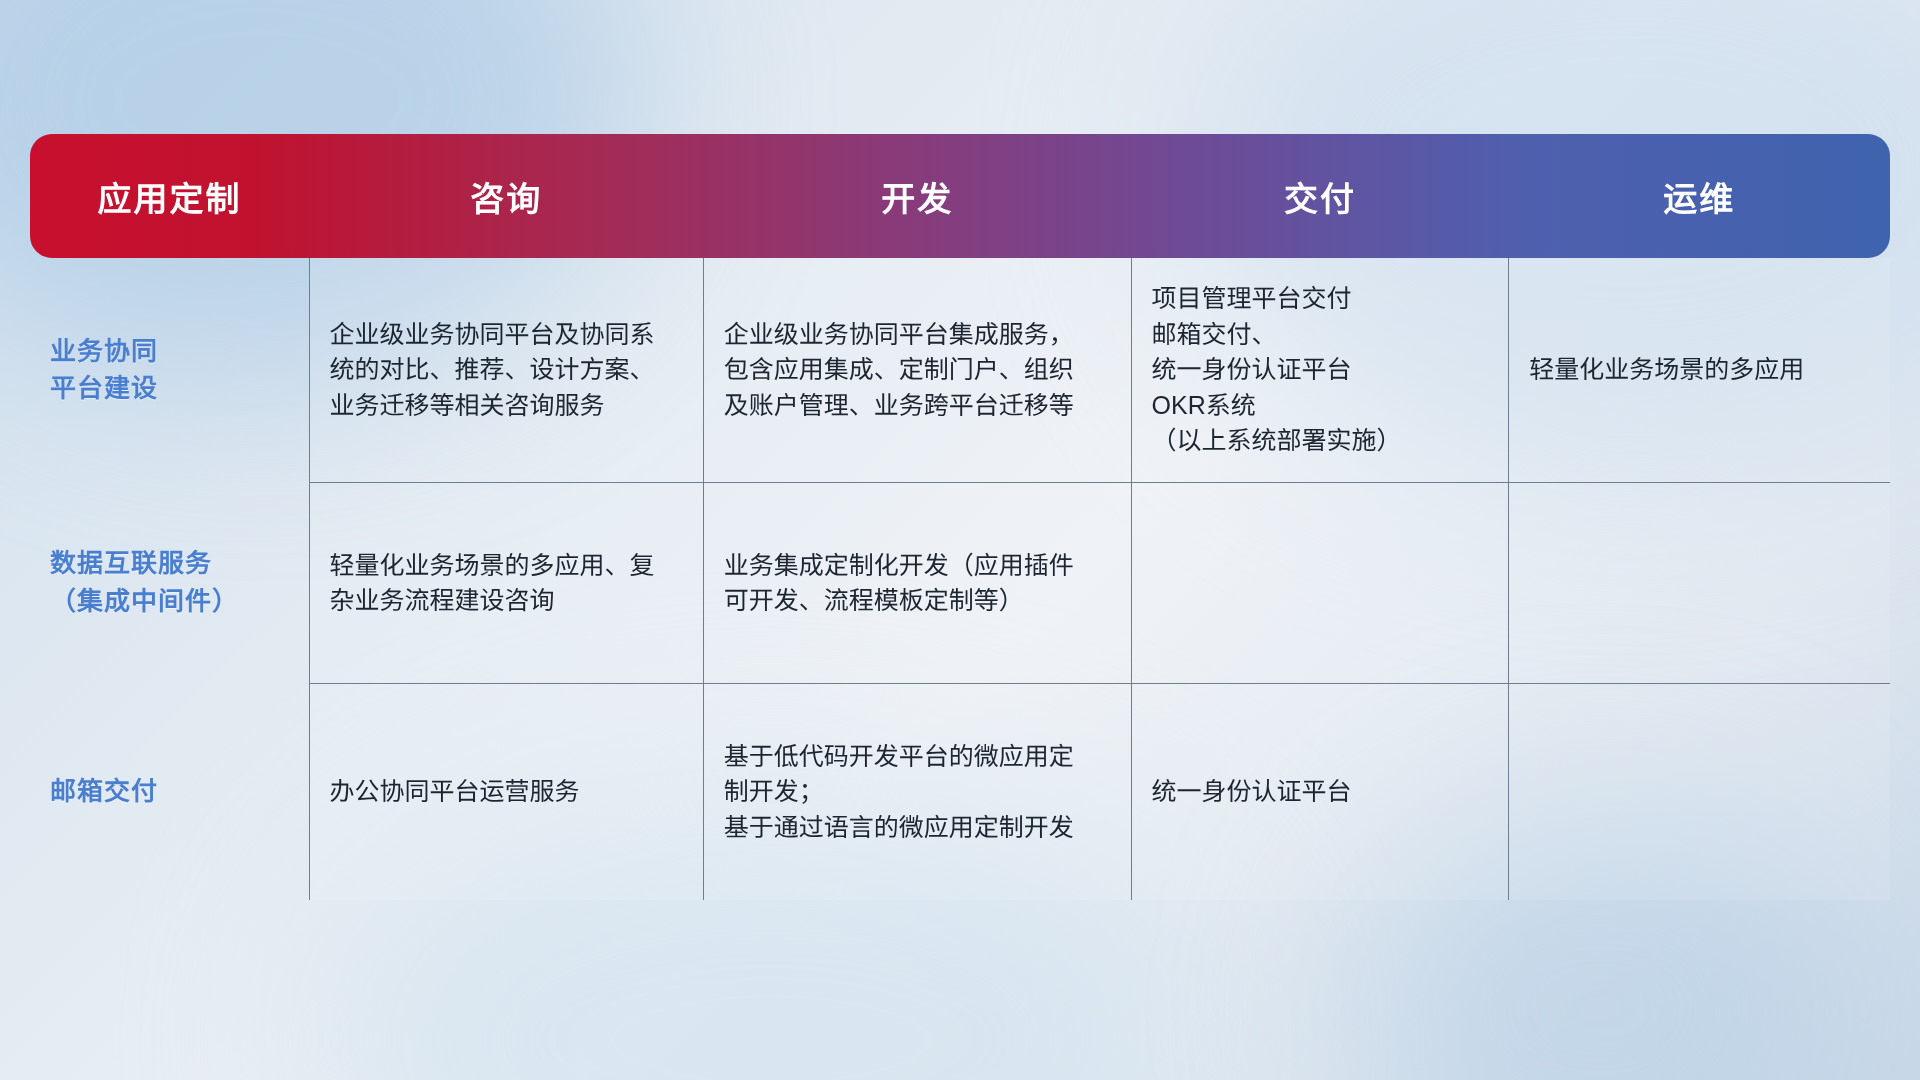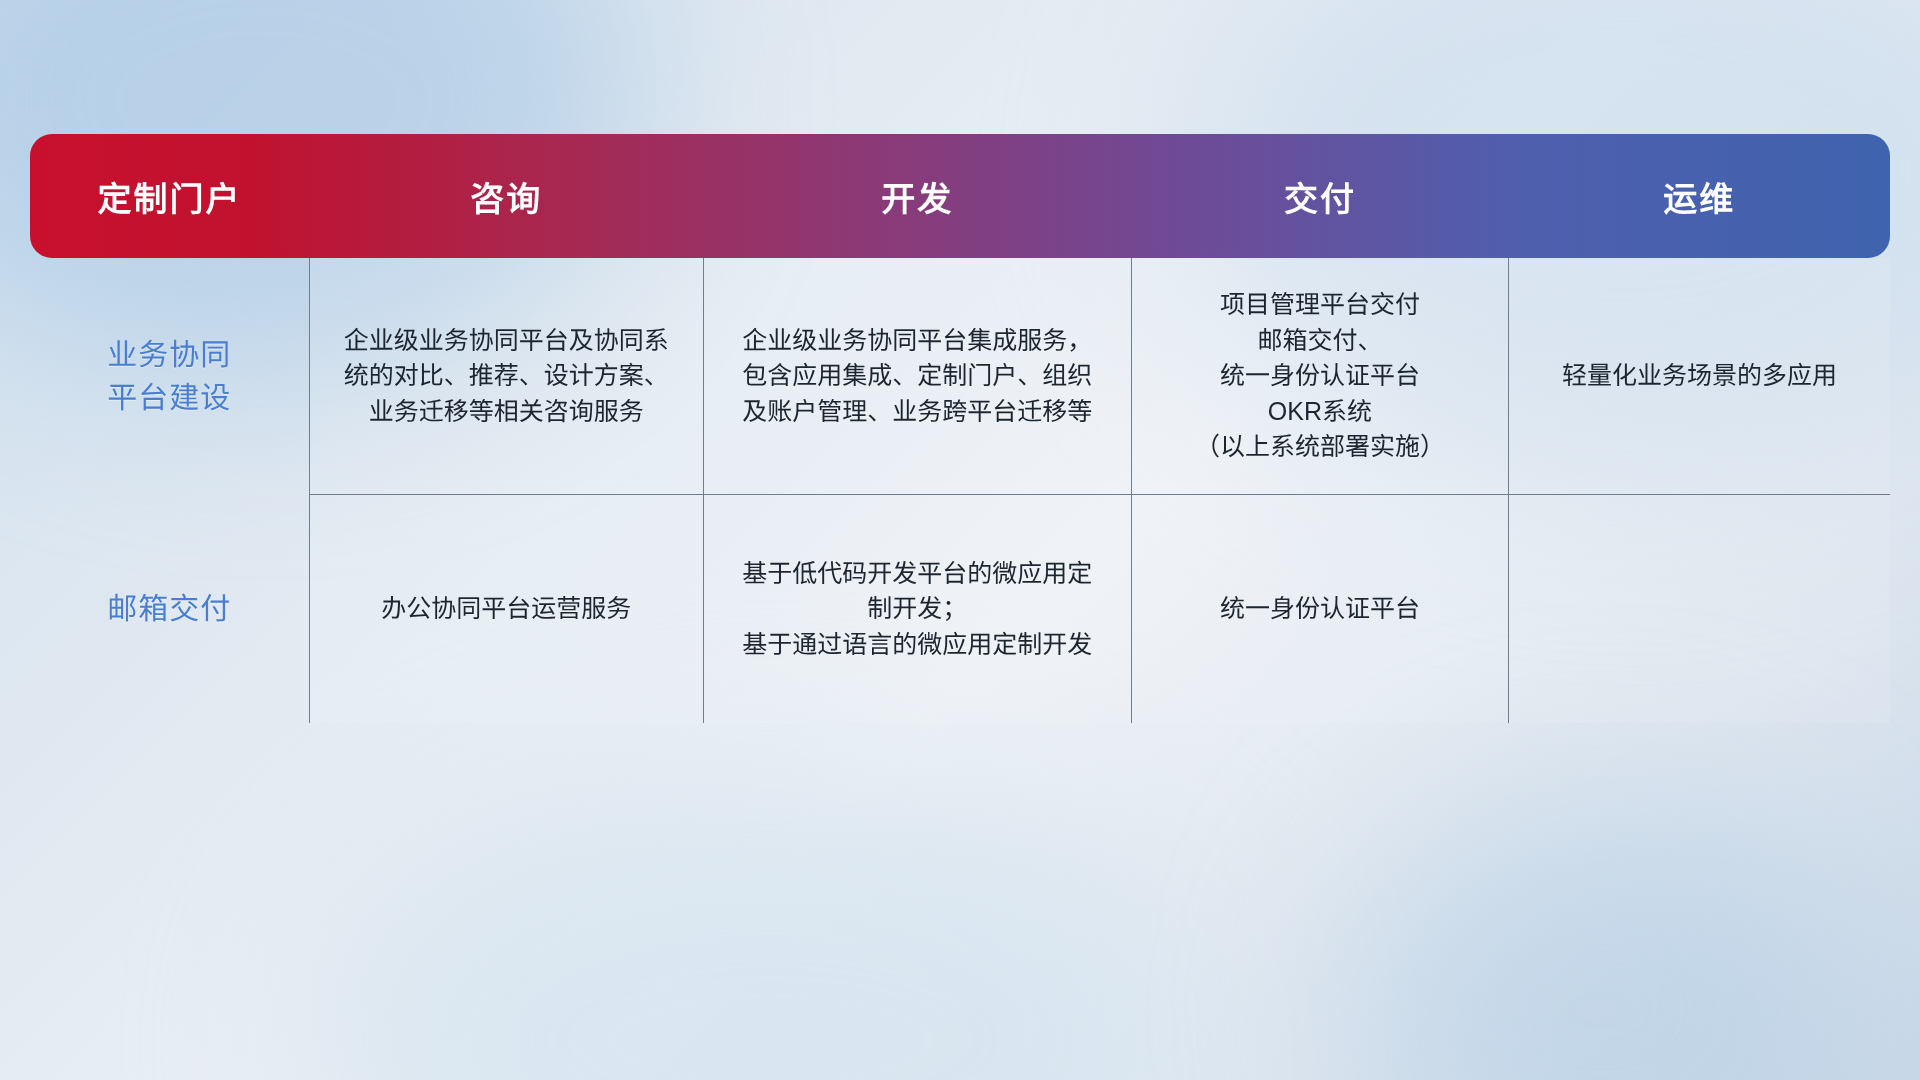--- a/index.html
+++ b/index.html
@@ -64,41 +64,41 @@
     font-weight: bold;
     letter-spacing: 2px;
     text-align: center;
     display: block;
   }
 
   
   tbody td {
     border: 1px solid #6f7e8c;
     vertical-align: middle;
-    text-align: center;
+    text-align: left;
     color: #1d2630;
     font-size: 25px;
     line-height: 1.42;
-    padding: 18px 20px;
+    padding: 12px 20px;
     background: rgba(255,255,255,0.10);
   }
   tbody tr td:first-child {
     border-left: none;
     border-top: none;
     border-bottom: none;
     background: transparent;
   }
   tbody tr:first-child td { border-top: none; }
   tbody tr:last-child td { border-bottom: none; }
   tbody tr td:last-child { border-right: none; }
 
   .cat-label {
     color: #4a7fd0;
-    font-size: 30px;
-    font-weight: normal;
+    font-size: 26px;
+    font-weight: bold;
     line-height: 1.45;
     letter-spacing: 1px;
     text-shadow: 0 1px 0 rgba(255,255,255,0.45);
   }
   .cell-text { white-space: pre-line; }
 
   .col-cat { width: 15%; }
   .col-b   { width: 21.2%; }
   .col-c   { width: 23.0%; }
   .col-d   { width: 20.3%; }
@@ -121,21 +121,21 @@
     <colgroup>
       <col class="col-cat">
         <col class="col-b">
         <col class="col-c">
         <col class="col-d">
         <col class="col-e">
     </colgroup>
     <thead>
       <tr class="thead-row">
         <th>
-          <span class="th-label">定制门户</span>
+          <span class="th-label">应用定制</span>
         </th>
         <th>
           <span class="th-label">咨询</span>
         </th>
         <th>
           <span class="th-label">开发</span>
         </th>
         <th>
           <span class="th-label">交付</span>
         </th>
@@ -164,20 +164,40 @@
           <span class="cell-text">项目管理平台交付
 邮箱交付、
 统一身份认证平台
 OKR系统
 （以上系统部署实施）</span>
         </td>
         <td>
           <span class="cell-text">轻量化业务场景的多应用</span>
         </td>
       </tr>
+      <tr class="row-2">
+        <td>
+          <span class="cat-label cell-text">数据互联服务
+（集成中间件）</span>
+        </td>
+        <td>
+          <span class="cell-text">轻量化业务场景的多应用、复
+杂业务流程建设咨询</span>
+        </td>
+        <td>
+          <span class="cell-text">业务集成定制化开发（应用插件
+可开发、流程模板定制等）</span>
+        </td>
+        <td>
+          <span class="cell-text"></span>
+        </td>
+        <td>
+          <span class="cell-text"></span>
+        </td>
+      </tr>
       <tr class="row-3">
         <td>
           <span class="cat-label cell-text">邮箱交付</span>
         </td>
         <td>
           <span class="cell-text">办公协同平台运营服务</span>
         </td>
         <td>
           <span class="cell-text">基于低代码开发平台的微应用定
 制开发；

